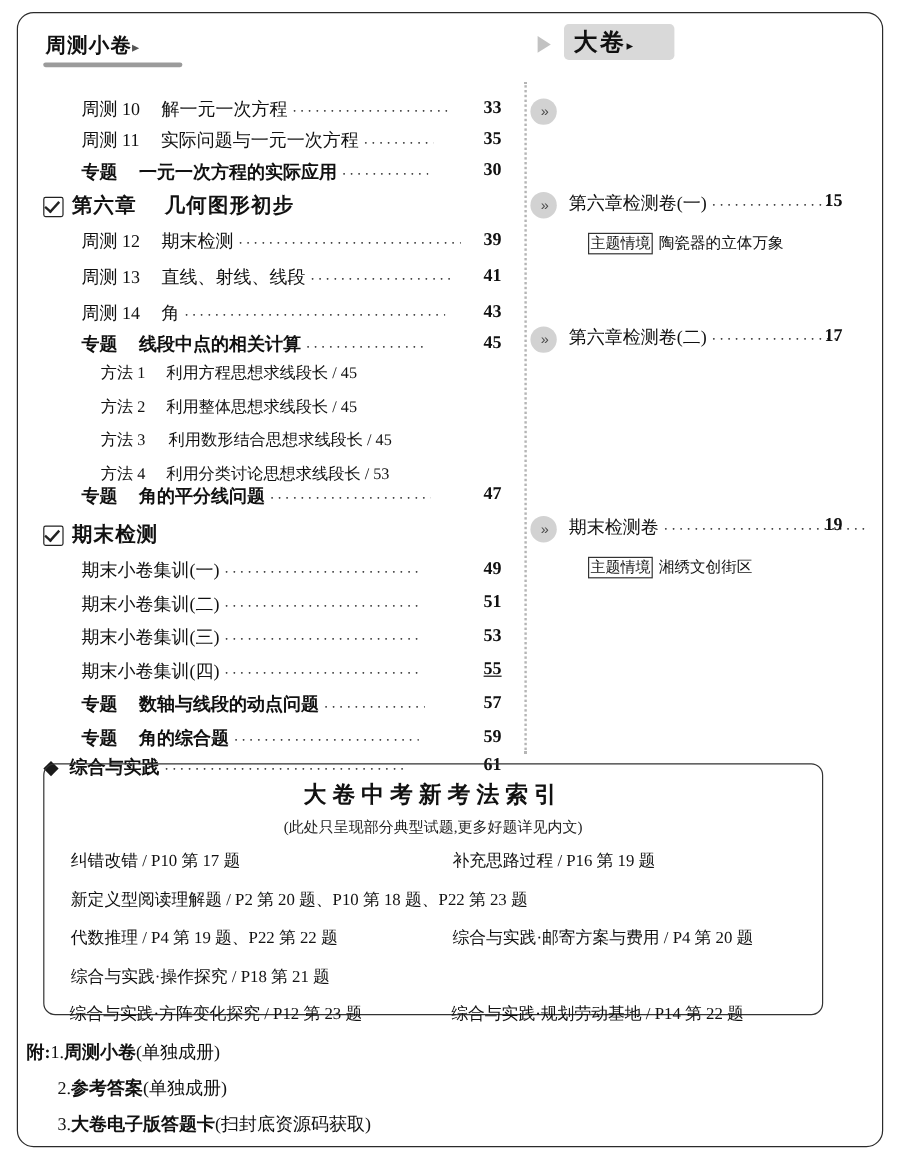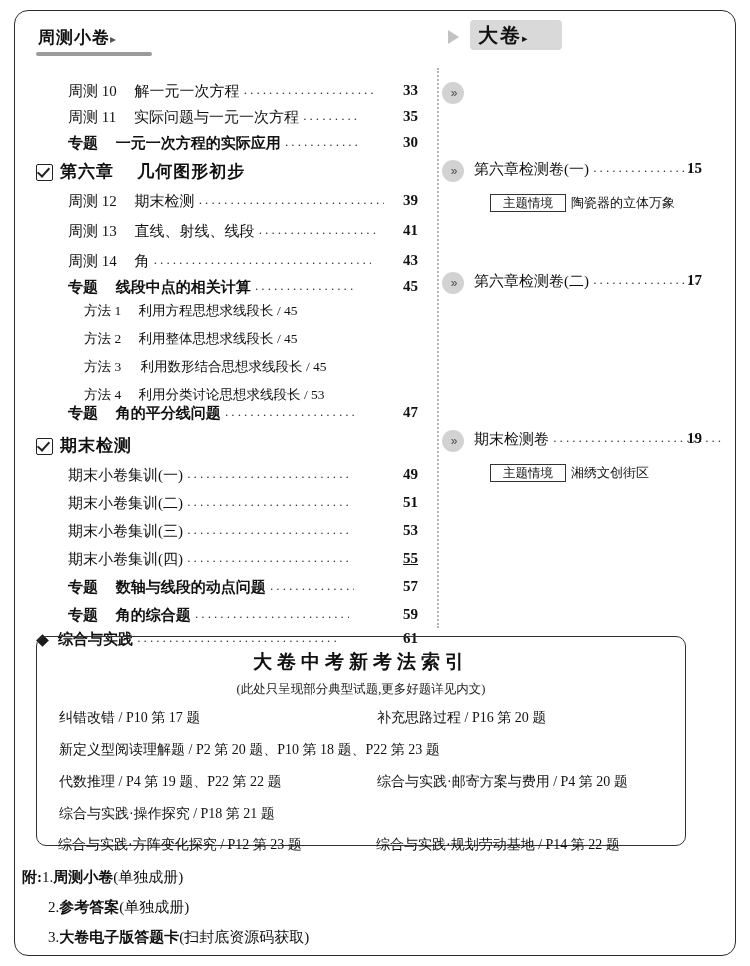--- a/index.html
+++ b/index.html
@@ -176,21 +176,21 @@
     text-align: right;
     width: 30px;
   }
   .tag {
     position: absolute;
     font-size: 13px;
     white-space: nowrap;
   }
   .tag .box {
     border: 1px solid #333;
-    padding: 1px 12px;
+    padding: 1px 1px;
     font-size: 12.5px;
     margin-right: 5px;
   }
 
   
   .indexbox {
     position: absolute;
     left: 36px;
     top: 636px;
     width: 650px;
@@ -408,21 +408,21 @@
 
   <div class="indexbox">
     <div class="ib-title">大卷中考新考法索引</div>
     <div class="ib-sub">(此处只呈现部分典型试题,更多好题详见内文)</div>
 
     <div class="ib-item" style="left:22px; top:72px;">纠错改错 / P10 第 17 题</div>
     <div class="ib-item" style="left:22px; top:104px;">新定义型阅读理解题 / P2 第 20 题、P10 第 18 题、P22 第 23 题</div>
     <div class="ib-item" style="left:22px; top:136px;">代数推理 / P4 第 19 题、P22 第 22 题</div>
     <div class="ib-item" style="left:22px; top:168px;">综合与实践·操作探究 / P18 第 21 题</div>
 
-    <div class="ib-item" style="left:340px; top:72px;">补充思路过程 / P16 第 20 题</div>
+    <div class="ib-item" style="left:340px; top:72px;">补充思路过程 / P16 第 19 题</div>
     <div class="ib-item" style="left:340px; top:136px;">综合与实践·邮寄方案与费用 / P4 第 20 题</div>
   </div>
   <div class="ib-item" style="position:absolute; left:58px; top:836px;">综合与实践·方阵变化探究 / P12 第 23 题</div>
   <div class="ib-item" style="position:absolute; left:376px; top:836px;">综合与实践·规划劳动基地 / P14 第 22 题</div>
 
   <div class="fnote" style="left:22px; top:868px;">
     <span class="b">附:</span><span>1.</span><span class="b">周测小卷</span><span>(单独成册)</span>
   </div>
   <div class="fnote" style="left:48px; top:898px;">
     <span>2.</span><span class="b">参考答案</span><span>(单独成册)</span>

